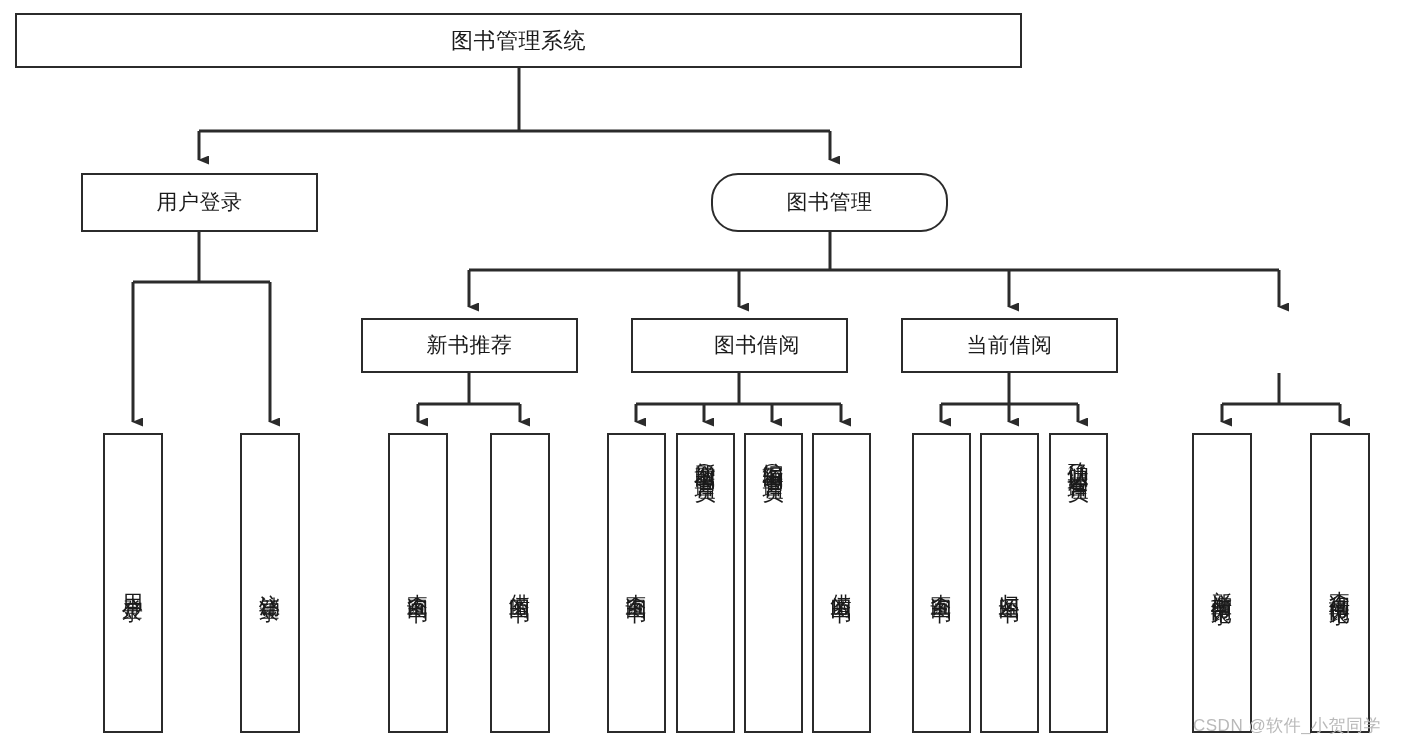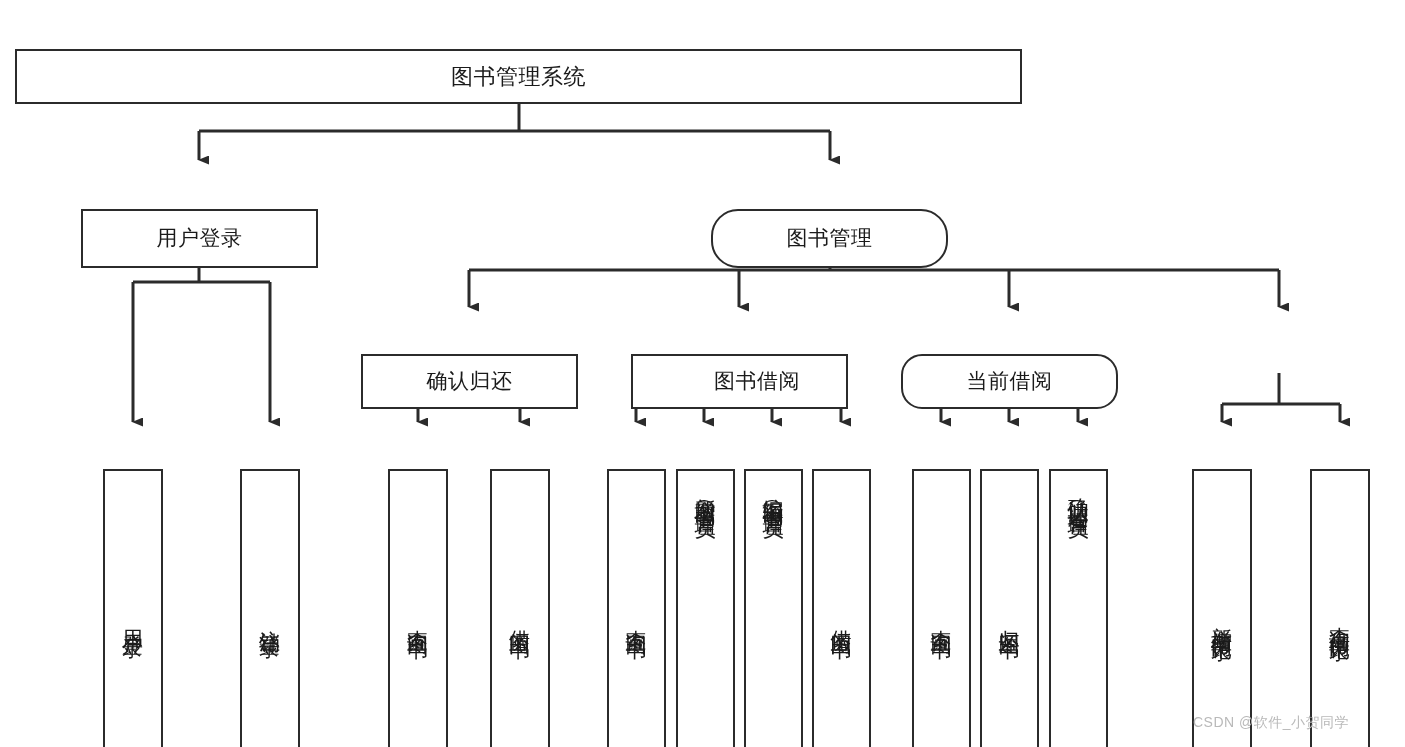--- a/index.html
+++ b/index.html
@@ -29,21 +29,20 @@
   .node {
     position: absolute;
     box-sizing: border-box;
     background: #ffffff;
     border: 2px solid #2b2b2b;
     display: flex;
     align-items: center;
     justify-content: center;
     color: #1a1a1a;
     z-index: 2;
-    margin-top: 36px;
   }
   .node-label {
     display: block;
     text-align: center;
     line-height: 1.18;
     letter-spacing: 0.5px;
   }
   
   .node.horiz .node-label {
     font-size: 21px;
@@ -64,21 +63,21 @@
     line-height: 1.0;
     letter-spacing: 3px;
     white-space: nowrap;
   }
   .node.vert.mid {
     align-items: center;
     padding-top: 0;
   }
   .watermark {
     position: absolute;
-    font-size: 14px;
+    font-size: 17px;
     color: #b9b9b9;
     white-space: nowrap;
     z-index: 5;
     letter-spacing: 0.5px;
   }
 </style>
 </head>
 <body>
 
 <div id="diagram-root">
@@ -138,26 +137,26 @@
   </div>
 
   <div class="node horiz" style="left:81px; top:173px; width:237px; height:59px;">
     <span class="node-label">用户登录</span>
   </div>
   <div class="node horiz" style="left:711px; top:173px; width:237px; height:59px;border-radius:27px;">
     <span class="node-label">图书管理</span>
   </div>
 
   <div class="node horiz" style="left:361px; top:318px; width:217px; height:55px;">
-    <span class="node-label">确认归还</span>
+    <span class="node-label">新书推荐</span>
   </div>
   <div class="node horiz" style="left:631px; top:318px; width:217px; height:55px;padding-left:35px;">
     <span class="node-label">图书借阅</span>
   </div>
-  <div class="node horiz" style="left:901px; top:318px; width:217px; height:55px;border-radius:21px;">
+  <div class="node horiz" style="left:901px; top:318px; width:217px; height:55px;">
     <span class="node-label">当前借阅</span>
   </div>
 
   <div class="node vert mid" style="left:103px; top:433px; width:60px; height:300px;">
     <span class="node-label">用户登录</span>
   </div>
   <div class="node vert mid" style="left:240px; top:433px; width:60px; height:300px;">
     <span class="node-label">注销登录</span>
   </div>
 

